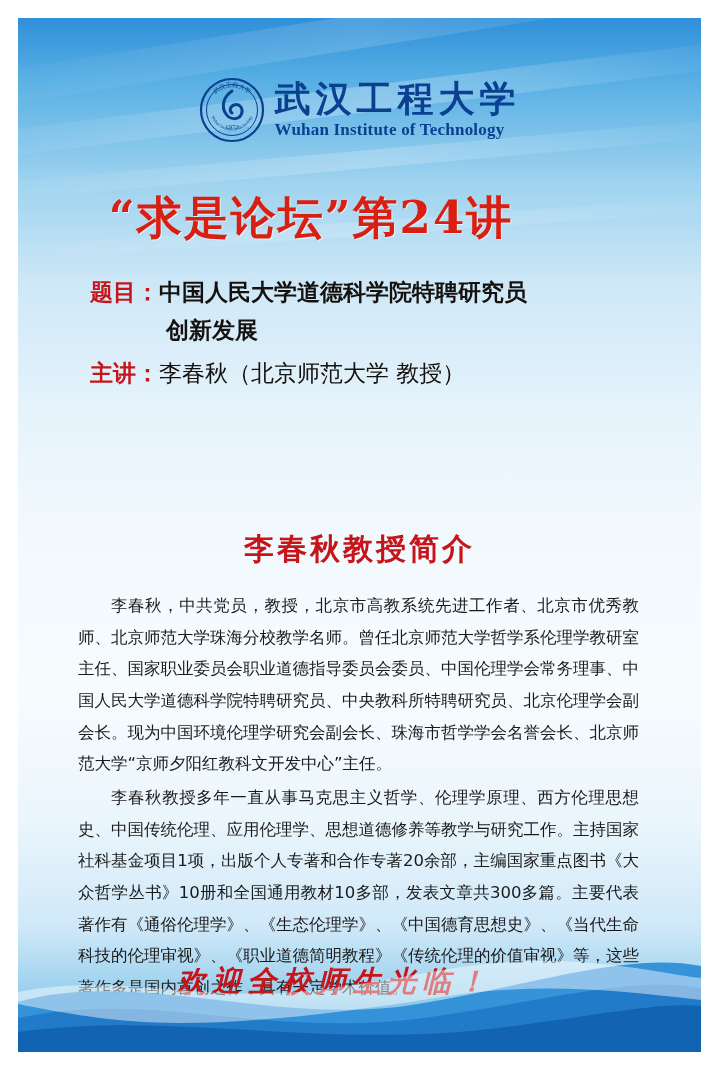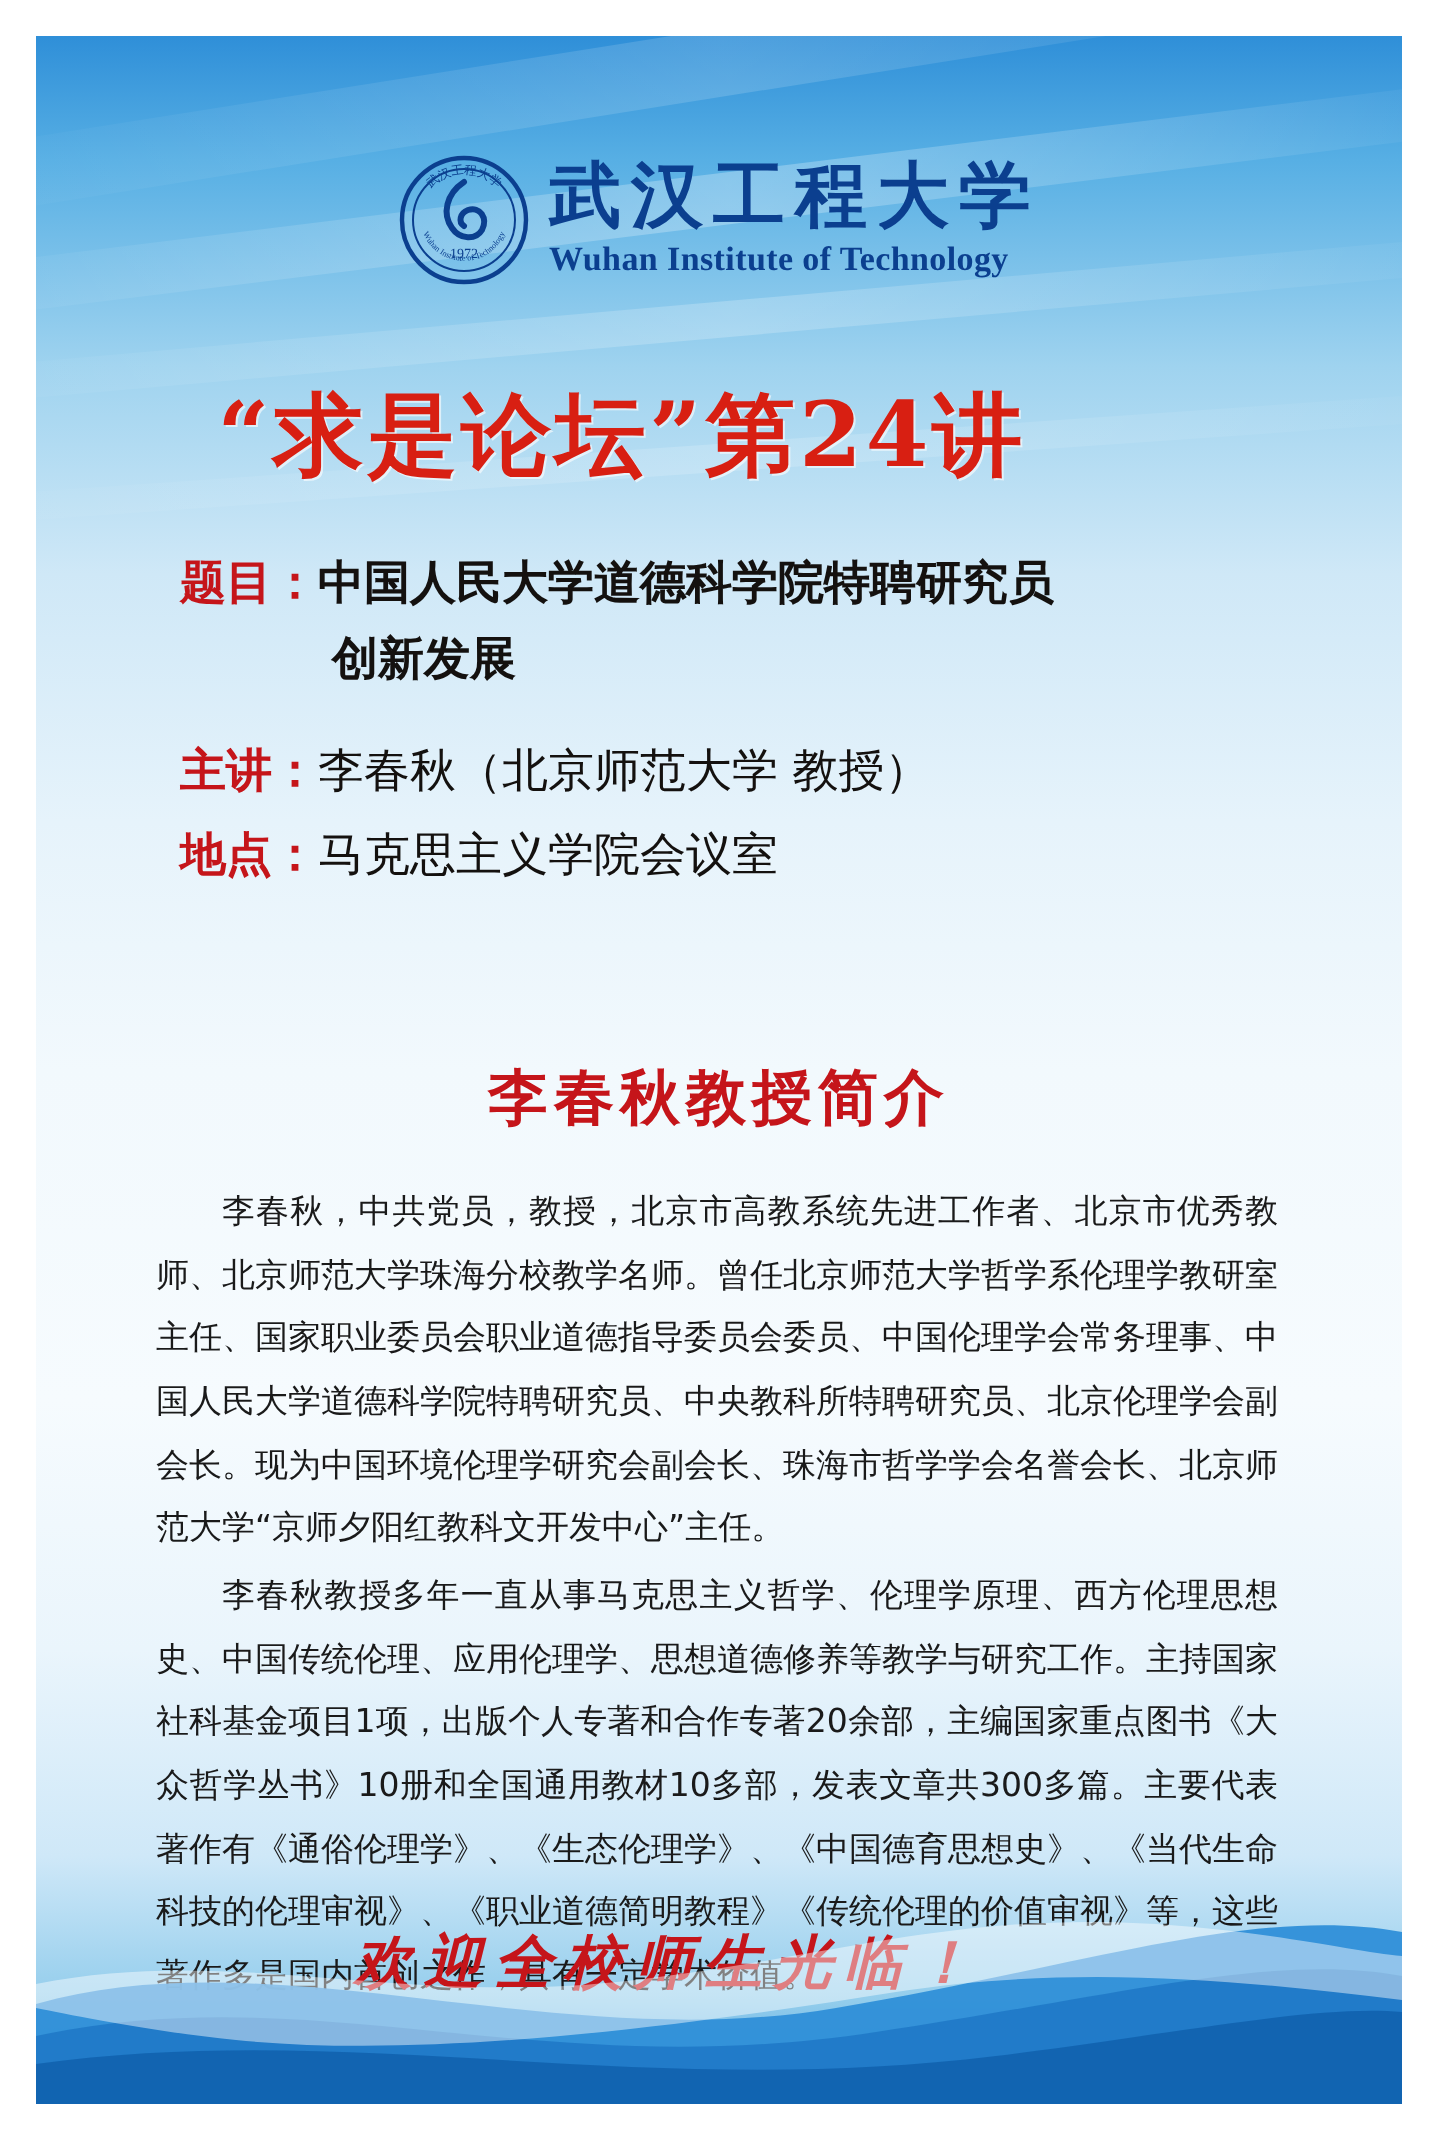--- a/index.html
+++ b/index.html
@@ -152,21 +152,21 @@
     font-weight: normal;
   }
   .info-value-2nd {
     margin-left: 76px;
     font-family: "DejaVu Sans", sans-serif;
     font-weight: bold;
     font-size: 23px;
     color: #14110f;
     line-height: 1.45;
     margin-top: -4px;
-    margin-bottom: 22px;
+    margin-bottom: 9px;
   }
 
   
   .bio-title {
     position: absolute;
     left: 0;
     top: 511px;
     width: 683px;
     text-align: center;
     font-family: "DejaVu Serif", serif;
@@ -250,24 +250,20 @@
         <span class="info-value">中国人民大学道德科学院特聘研究员</span>
       </div>
       <div class="info-value-2nd">创新发展</div>
 
       <div class="info-row">
         <span class="info-label">主讲：</span>
         <span class="info-value reg">李春秋（北京师范大学 教授）</span>
       </div>
 
 
-      <div class="info-row">
-        <span class="info-label">地点：</span>
-        <span class="info-value reg">马克思主义学院会议室</span>
-      </div>
 
 
     </div>
 
     <div class="bio-title">李春秋教授简介</div>
     <div class="bio-body">
       <p class="bio-para">李春秋，中共党员，教授，北京市高教系统先进工作者、北京市优秀教师、北京师范大学珠海分校教学名师。曾任北京师范大学哲学系伦理学教研室主任、国家职业委员会职业道德指导委员会委员、中国伦理学会常务理事、中国人民大学道德科学院特聘研究员、中央教科所特聘研究员、北京伦理学会副会长。现为中国环境伦理学研究会副会长、珠海市哲学学会名誉会长、北京师范大学“京师夕阳红教科文开发中心”主任。</p>
       <p class="bio-para">李春秋教授多年一直从事马克思主义哲学、伦理学原理、西方伦理思想史、中国传统伦理、应用伦理学、思想道德修养等教学与研究工作。主持国家社科基金项目1项，出版个人专著和合作专著20余部，主编国家重点图书《大众哲学丛书》10册和全国通用教材10多部，发表文章共300多篇。主要代表著作有《通俗伦理学》、《生态伦理学》、《中国德育思想史》、《当代生命科技的伦理审视》、《职业道德简明教程》《传统伦理的价值审视》等，这些著作多是国内首创之作，具有一定学术价值。</p>
     </div>
 

